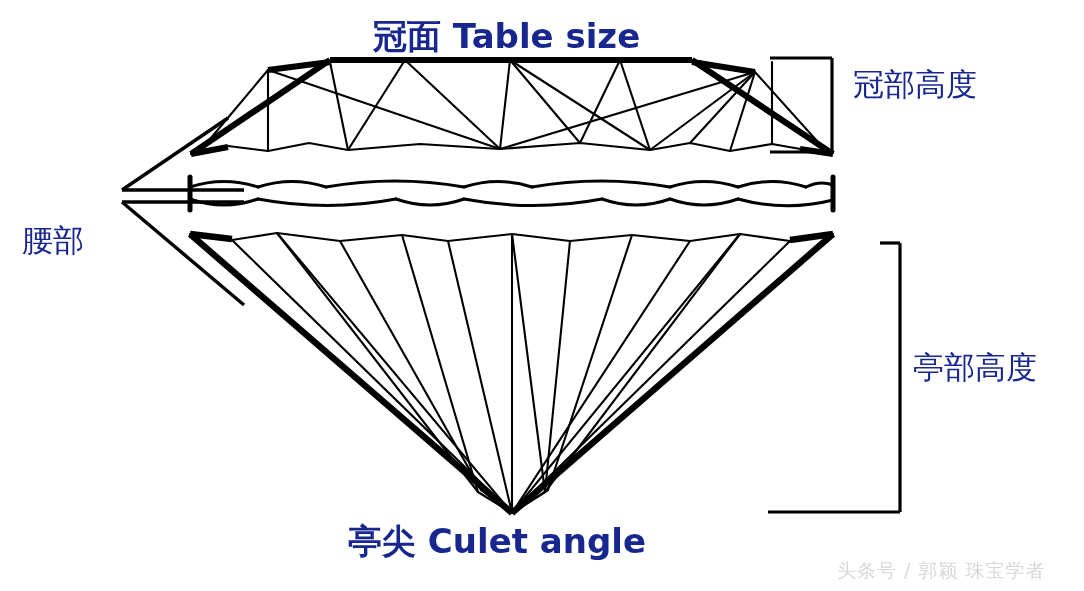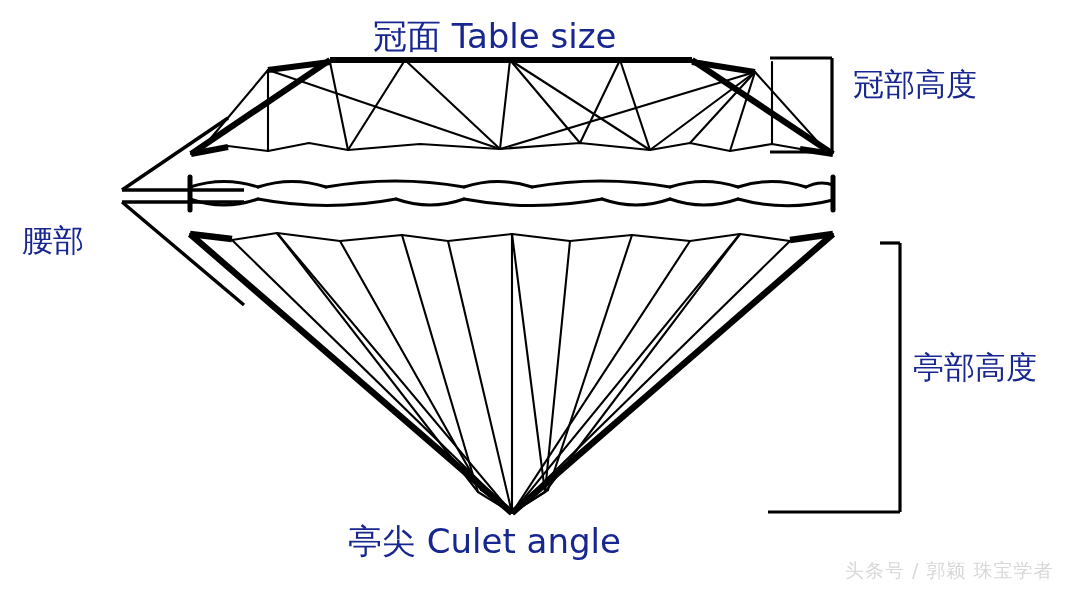--- a/index.html
+++ b/index.html
@@ -25,21 +25,21 @@
     height: 591px;
   }
   .lbl {
     position: absolute;
     color: #17278f;
     white-space: nowrap;
     line-height: 1;
   }
   .lbl-title {
     font-size: 34px;
-    font-weight: normal;
+    font-weight: bold;
     letter-spacing: 0px;
   }
   .lbl-side {
     font-size: 31px;
     font-weight: normal;
   }
   .lbl-left {
     font-size: 31px;
     font-weight: normal;
     margin-top: 39px;
@@ -65,21 +65,20 @@
     top: 186px;
   }
   #watermark {
     position: absolute;
     left: 837px;
     top: 558px;
     font-size: 19px;
     color: #d8d8d8;
     white-space: nowrap;
     letter-spacing: 1px;
-    margin-left: 8px;
   }
   .cjk { font-family: "DejaVu Sans", "Liberation Sans", sans-serif; }
 </style>
 </head>
 <body>
 
 <div id="stage">
 
   <svg id="diagram-svg" viewBox="0 0 1084 591">
 

